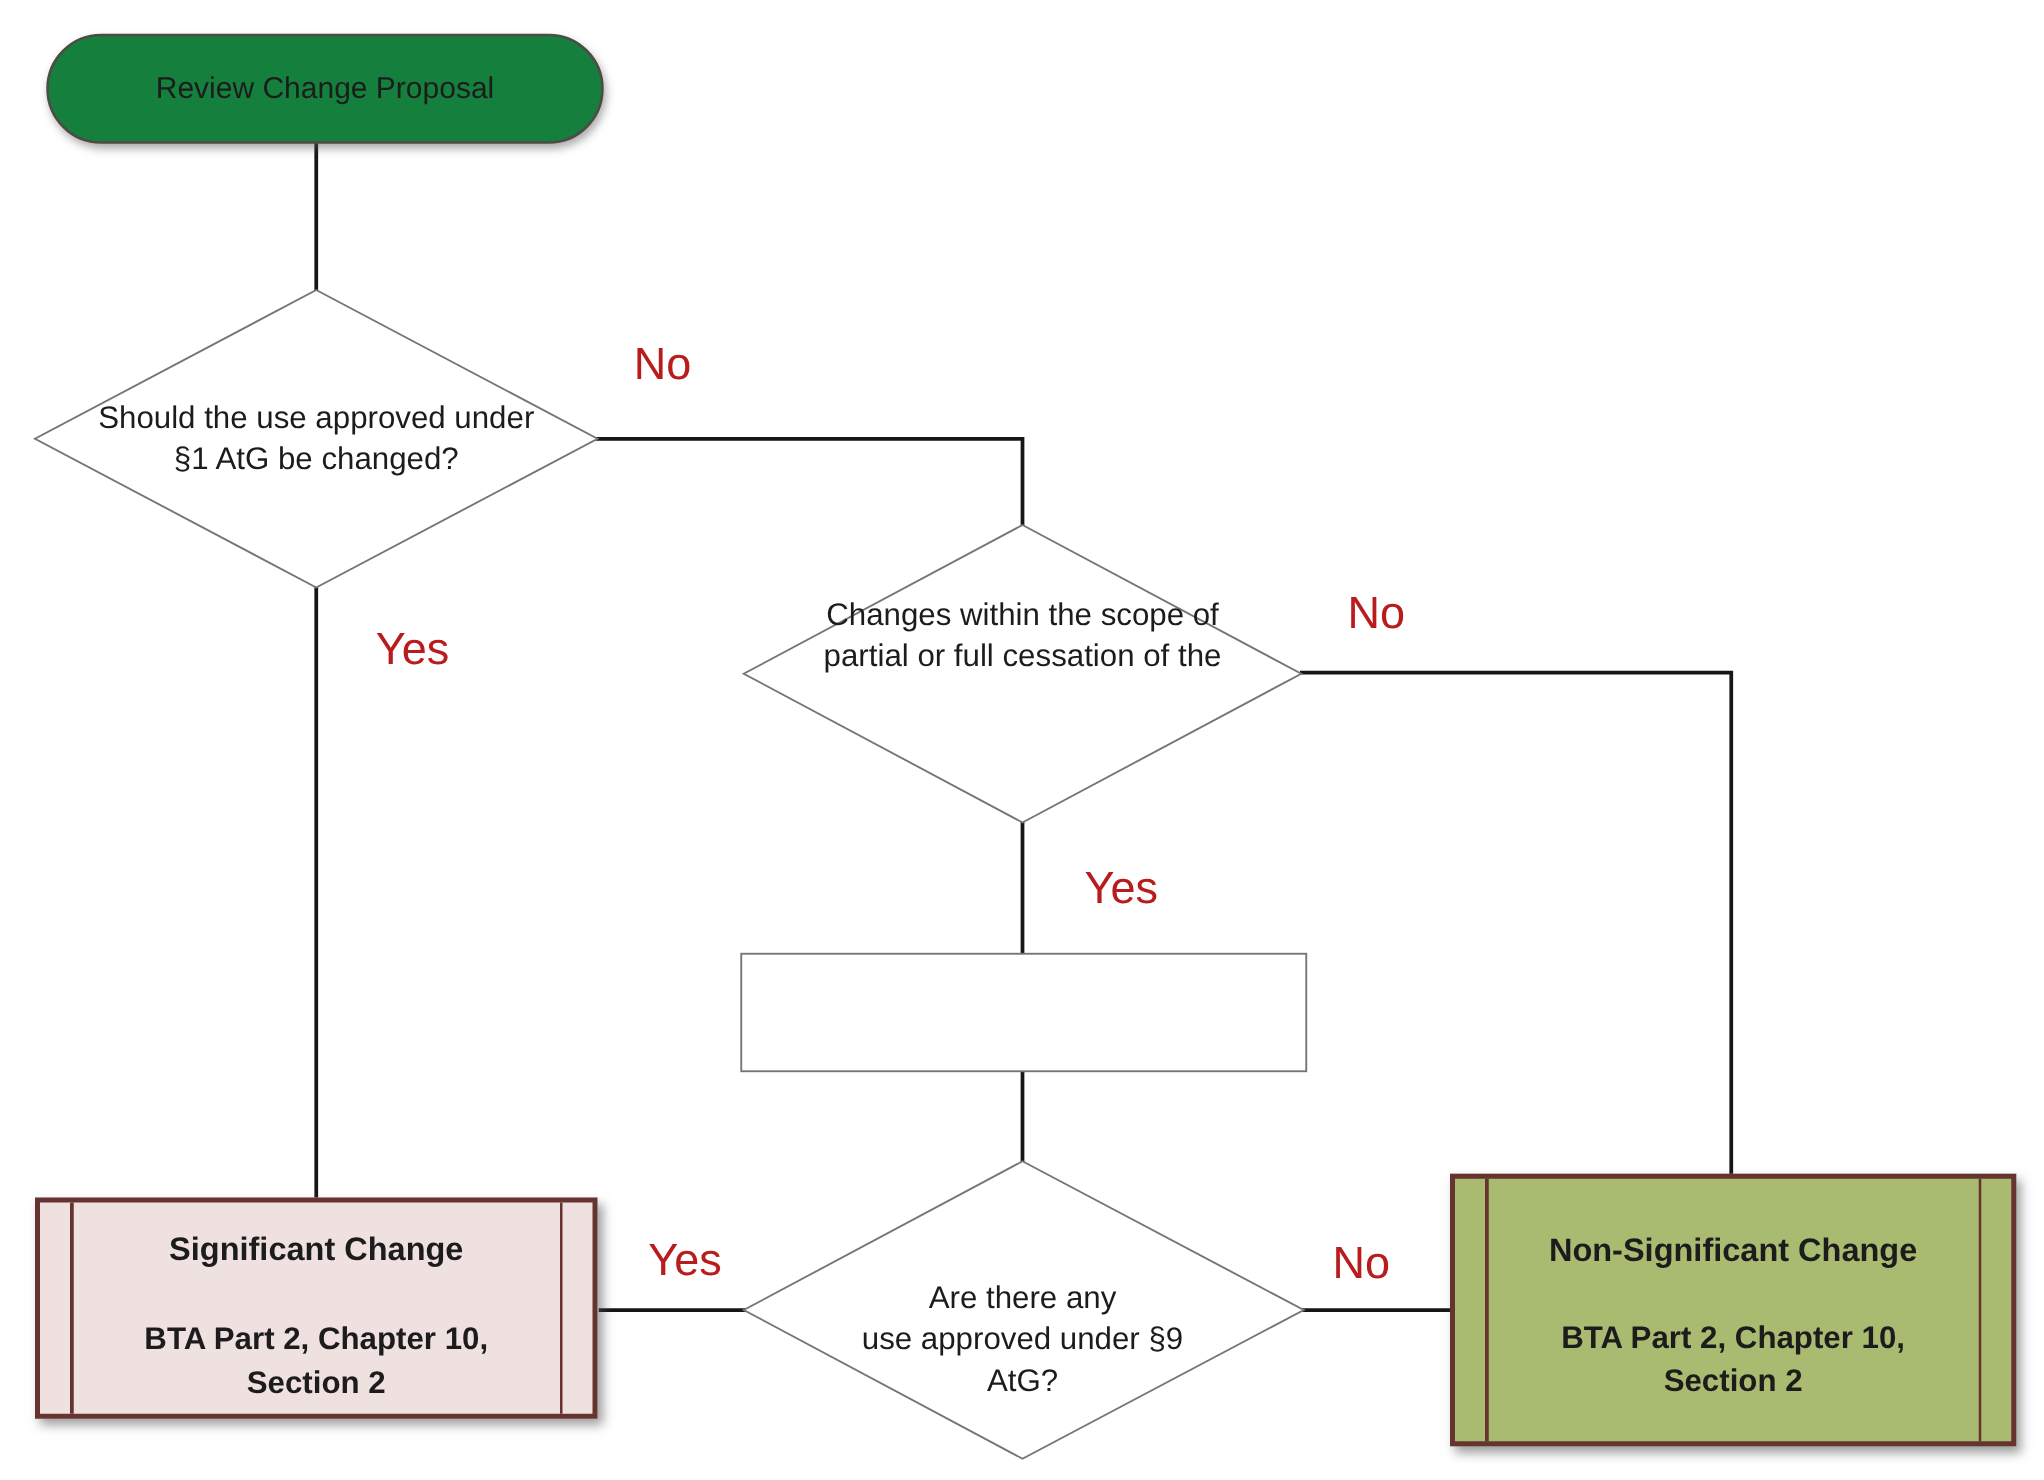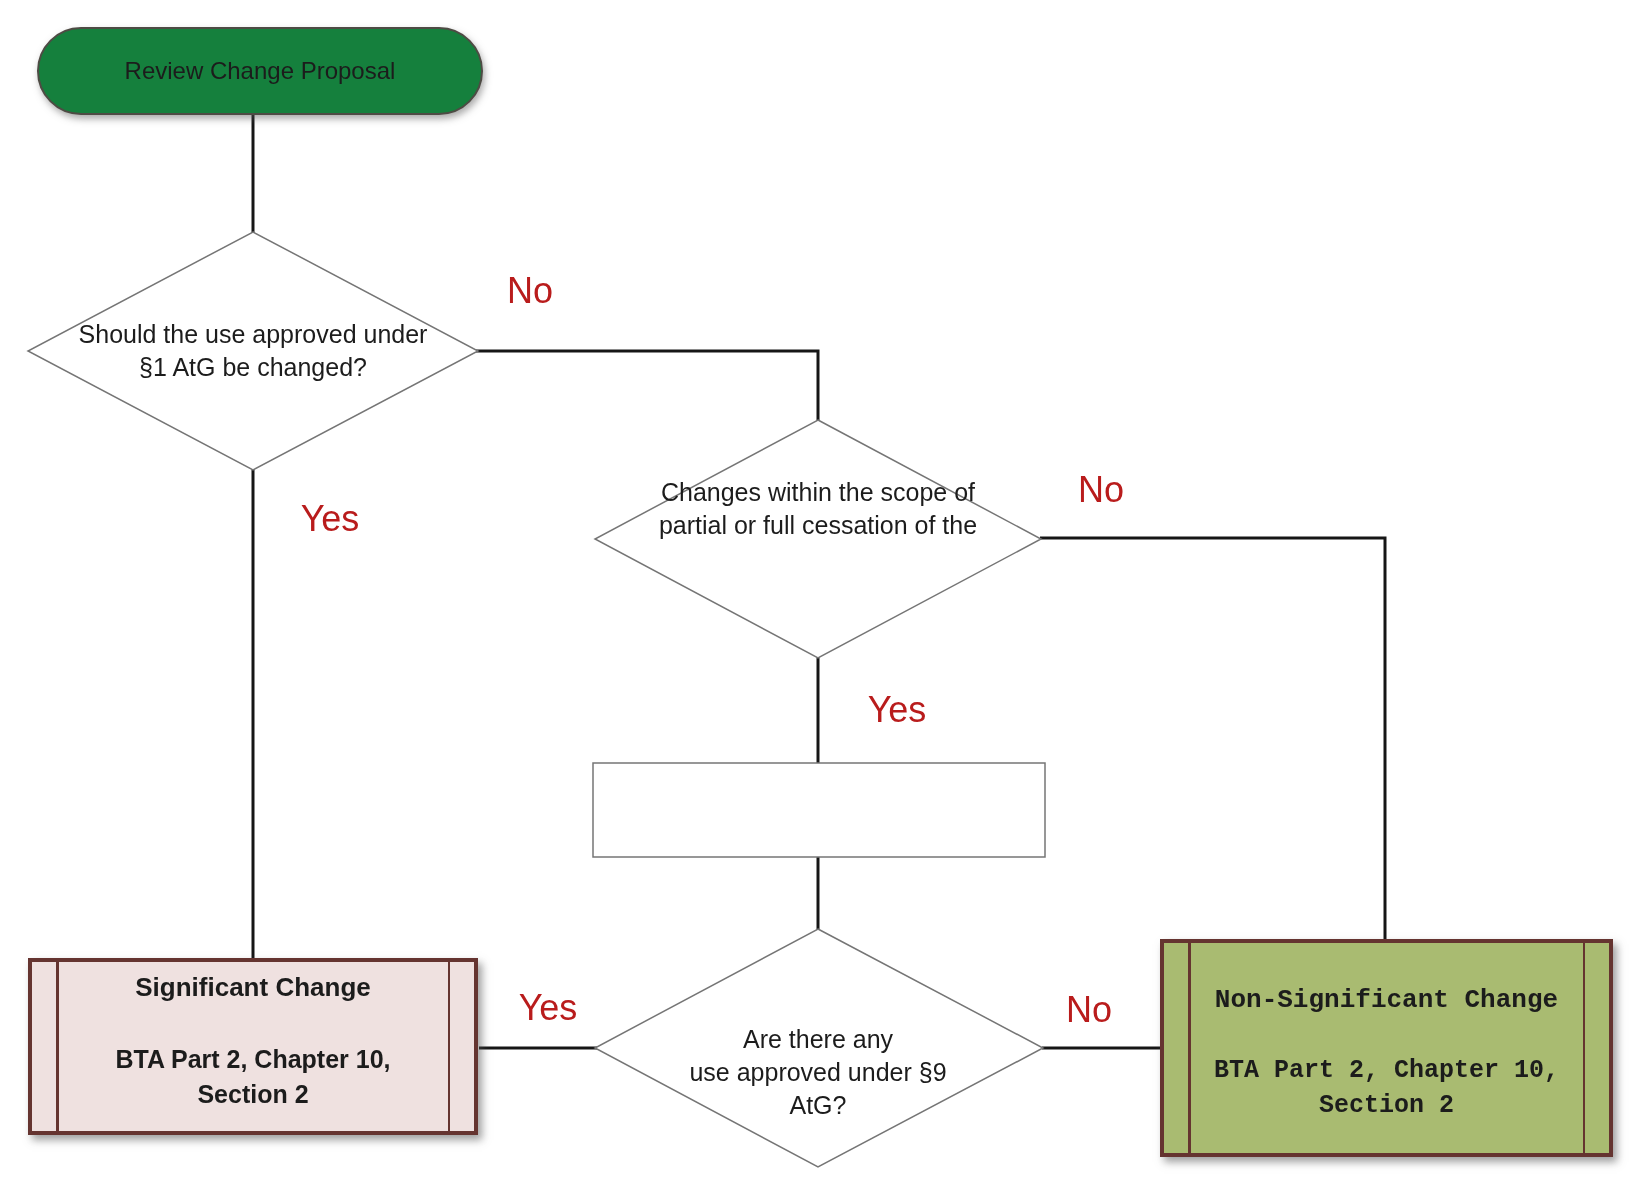--- a/index.html
+++ b/index.html
@@ -38,25 +38,25 @@
     display:flex; flex-direction:column; align-items:center;
     text-align:center; font-weight:bold; font-size:26px; line-height:34px;
   }
   .outcome .sidebar {
     position:absolute; top:0; bottom:0; width:2.5px; background:#653430;
   }
   .outcome .bar-left  { left:24px; }
   .outcome .bar-right { right:24px; }
   .outcome-significant {
     left:28px; top:958px; width:450px; height:177px;
-    background:#EFE1E0; padding-top:8px;
+    background:#EFE1E0; padding-top:20px;
   }
   .outcome-nonsignificant {
     left:1160px; top:939px; width:453px; height:218px;
-    background:#A9BB71; padding-top:40px;font-family:Liberation Mono, monospace;
+    background:#A9BB71; padding-top:40px;
   }
   .outcome .ref { margin-top:38px; font-size:25px; line-height:35px; }
   .outcome-nonsignificant .ref { margin-top:36px; }
 </style>
 </head>
 <body>
 
 <div id="canvas">
 
   <svg id="wires" width="1635" height="1184" viewBox="0 0 1635 1184">

